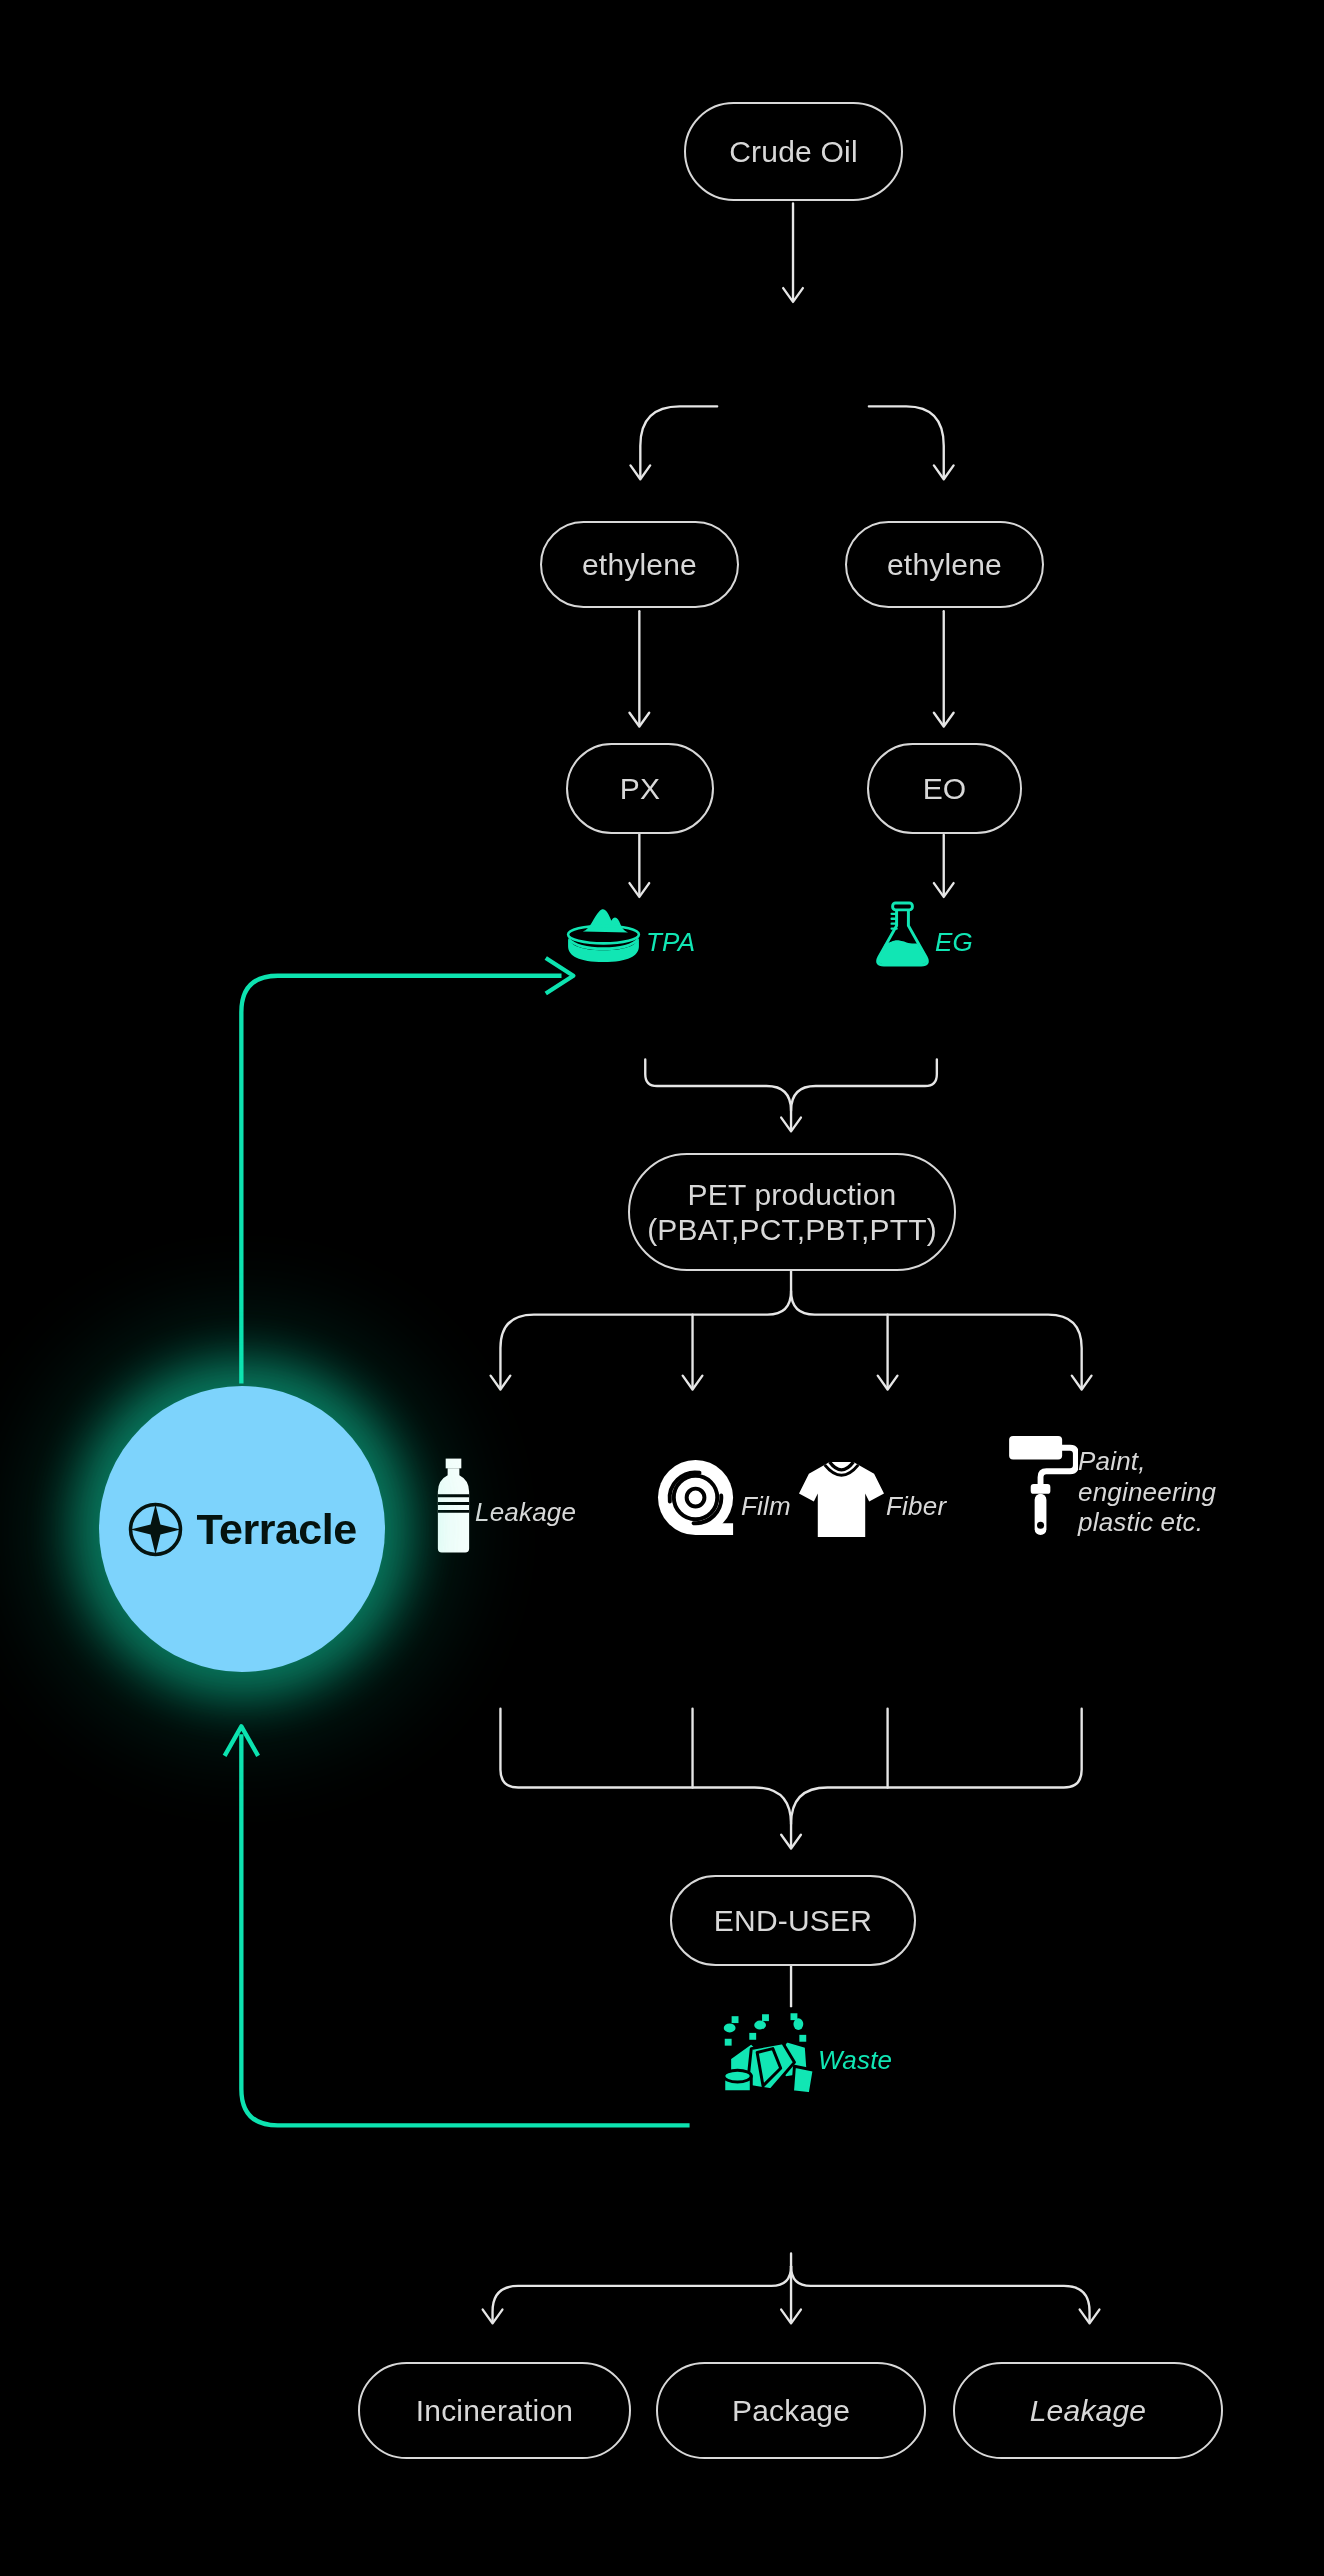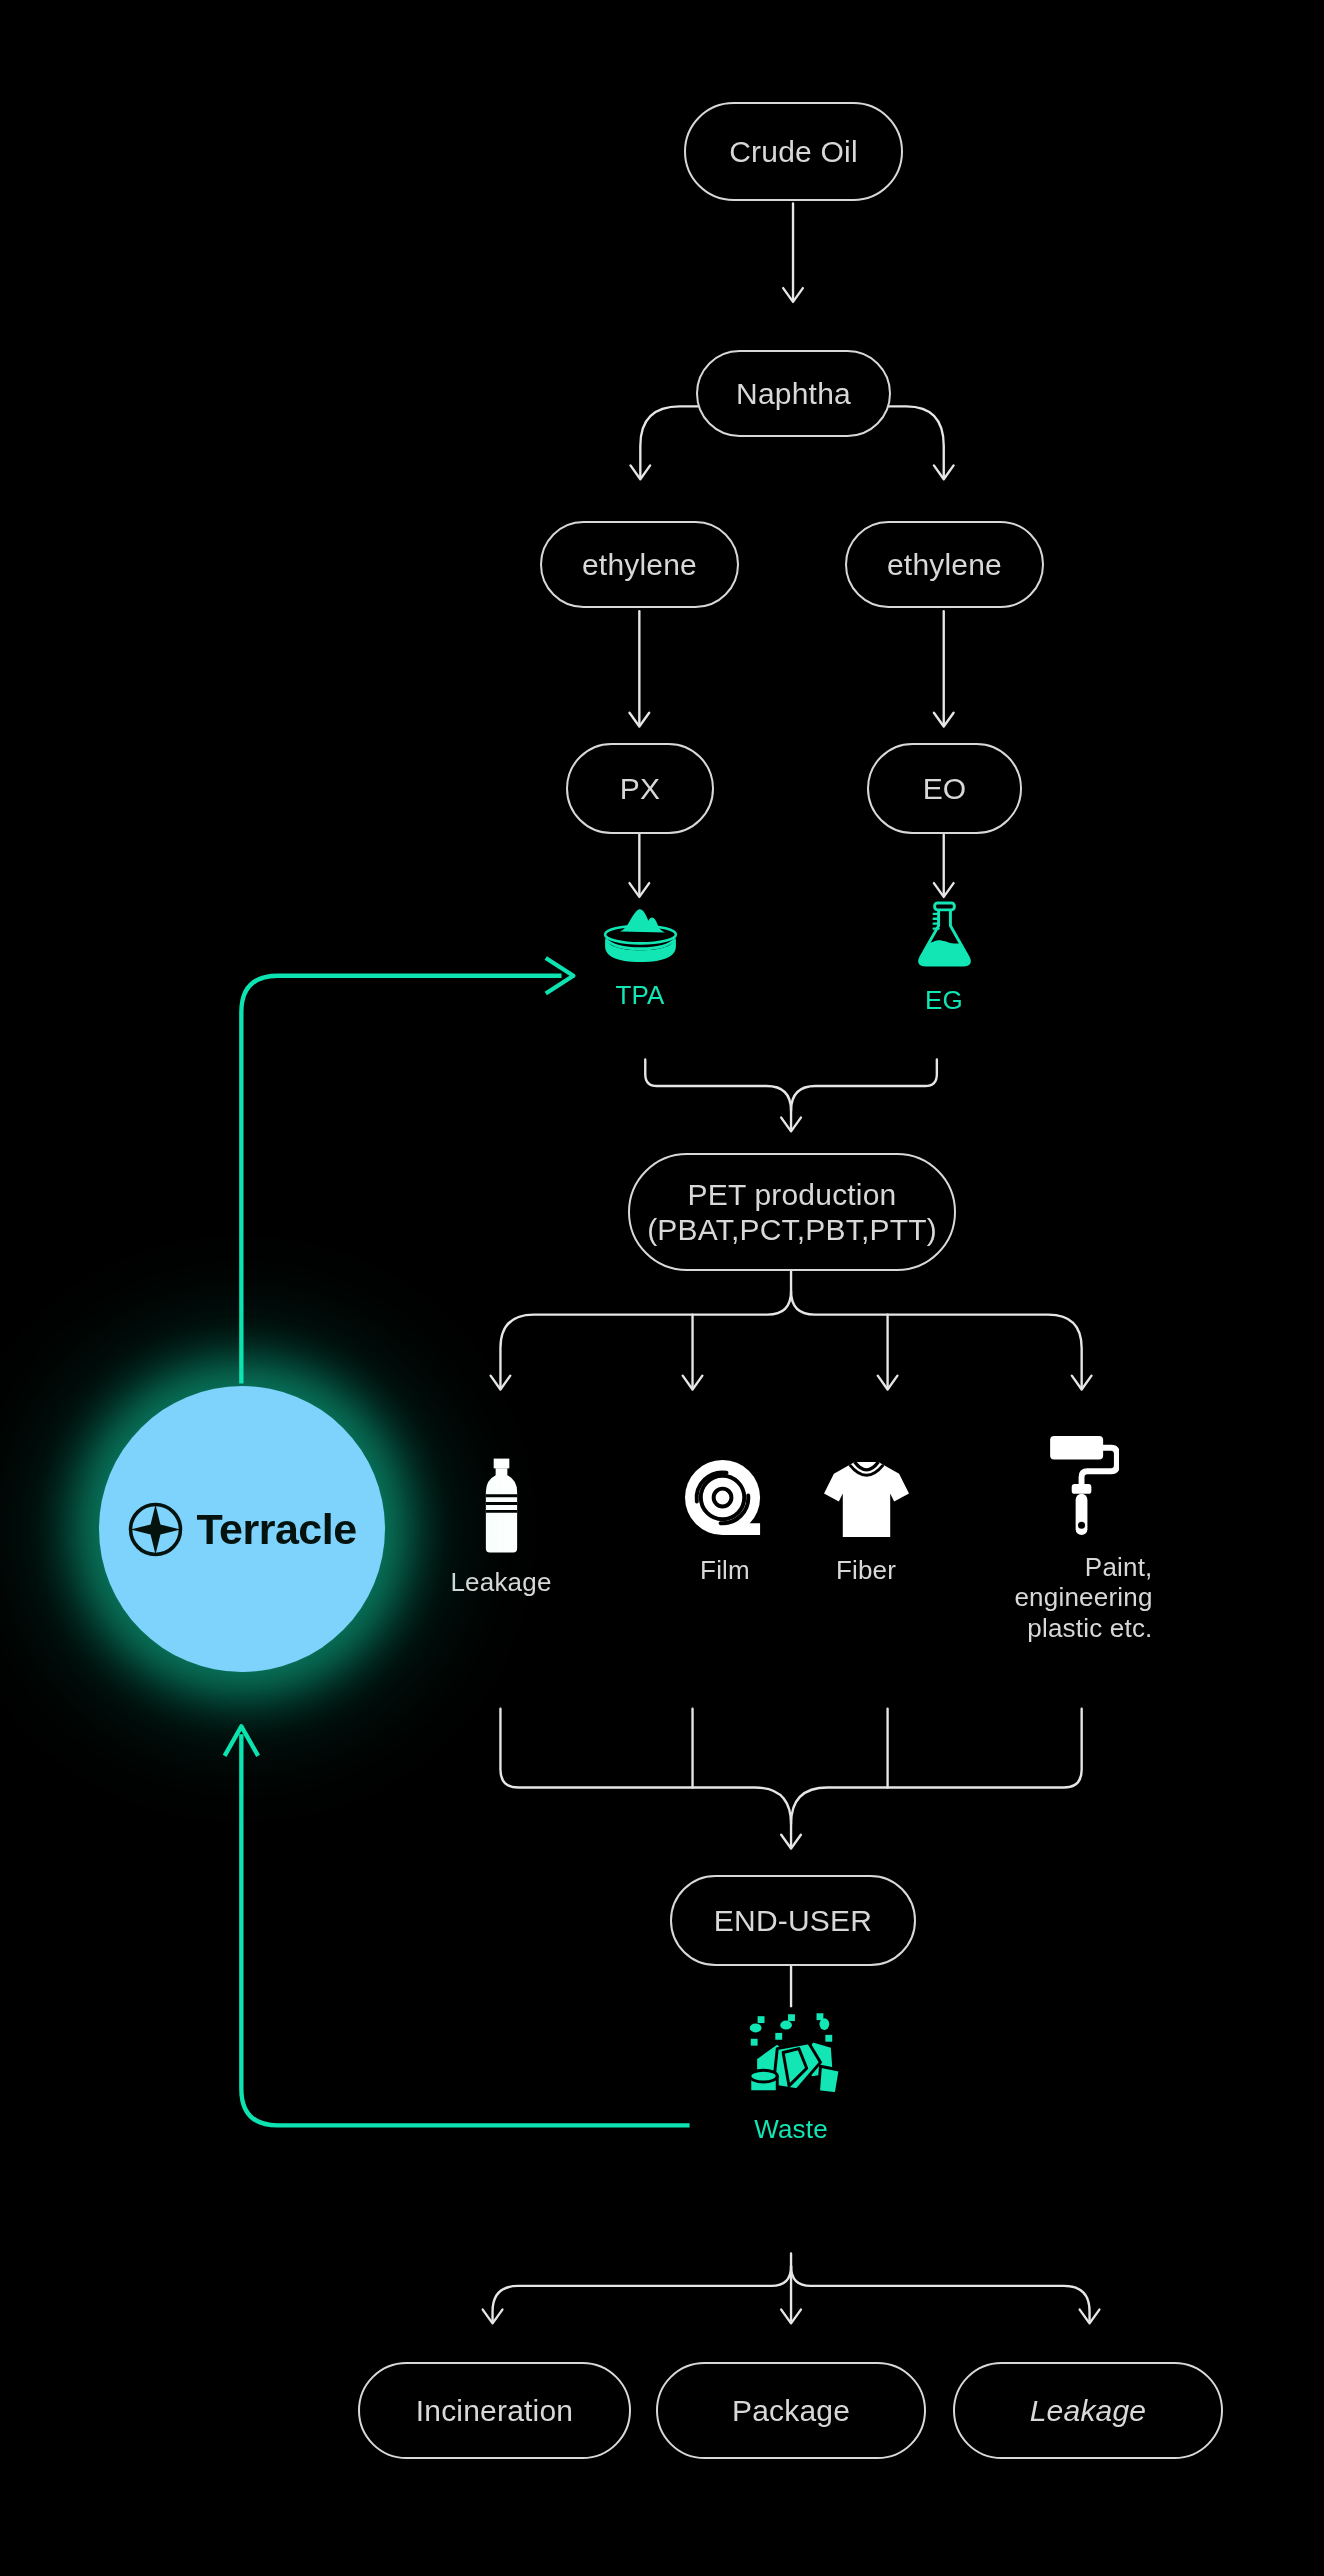--- a/index.html
+++ b/index.html
@@ -19,22 +19,22 @@
     text-align:center;line-height:1.18;
     letter-spacing:0.2px;
     white-space:nowrap;
   }
   .node.two-line{white-space:normal;}
   .node .l1{font-size:30px;}
   .node .l2{font-size:30px;}
 
   
   .iconnode{
-    position:absolute;display:flex;flex-direction:column;
-    align-items:center;justify-content:flex-start;text-align:right;
+    position:absolute;display:flex;flex-direction:row;
+    align-items:center;justify-content:flex-start;text-align:left;font-style:italic;
   }
   .iconnode .cap{margin-top:10px;font-size:26px;line-height:1.17;letter-spacing:0.2px;}
   .iconnode.teal .cap{color:#11e6b4;}
   .iconnode.white .cap{color:#d8d8d8;}
   .iconnode .glyph{display:block;}
 
   
   #terracle{
     position:absolute;left:99px;top:1386px;width:286px;height:286px;
     border-radius:50%;
@@ -142,23 +142,20 @@
     <g>
       <path class="tstroke" d="M245,1404 L245,1027 Q245,990 282,990 L570,990"></path>
       <path class="thead" d="M554,972 L582,990 L554,1008"></path>
     </g>
   </svg>
 
   <div class="node" style="left:684px;top:102px;width:219px;height:99px;">
     <span class="l1">Crude Oil</span>
   </div>
 
-  <div class="node" style="left:696px;top:350px;width:195px;height:87px;">
-    <span class="l1">Naphtha</span>
-  </div>
 
   <div class="node" style="left:540px;top:521px;width:199px;height:87px;">
     <span class="l1">ethylene</span>
   </div>
 
   <div class="node" style="left:845px;top:521px;width:199px;height:87px;">
     <span class="l1">ethylene</span>
   </div>
 
   <div class="node" style="left:566px;top:743px;width:148px;height:91px;">

